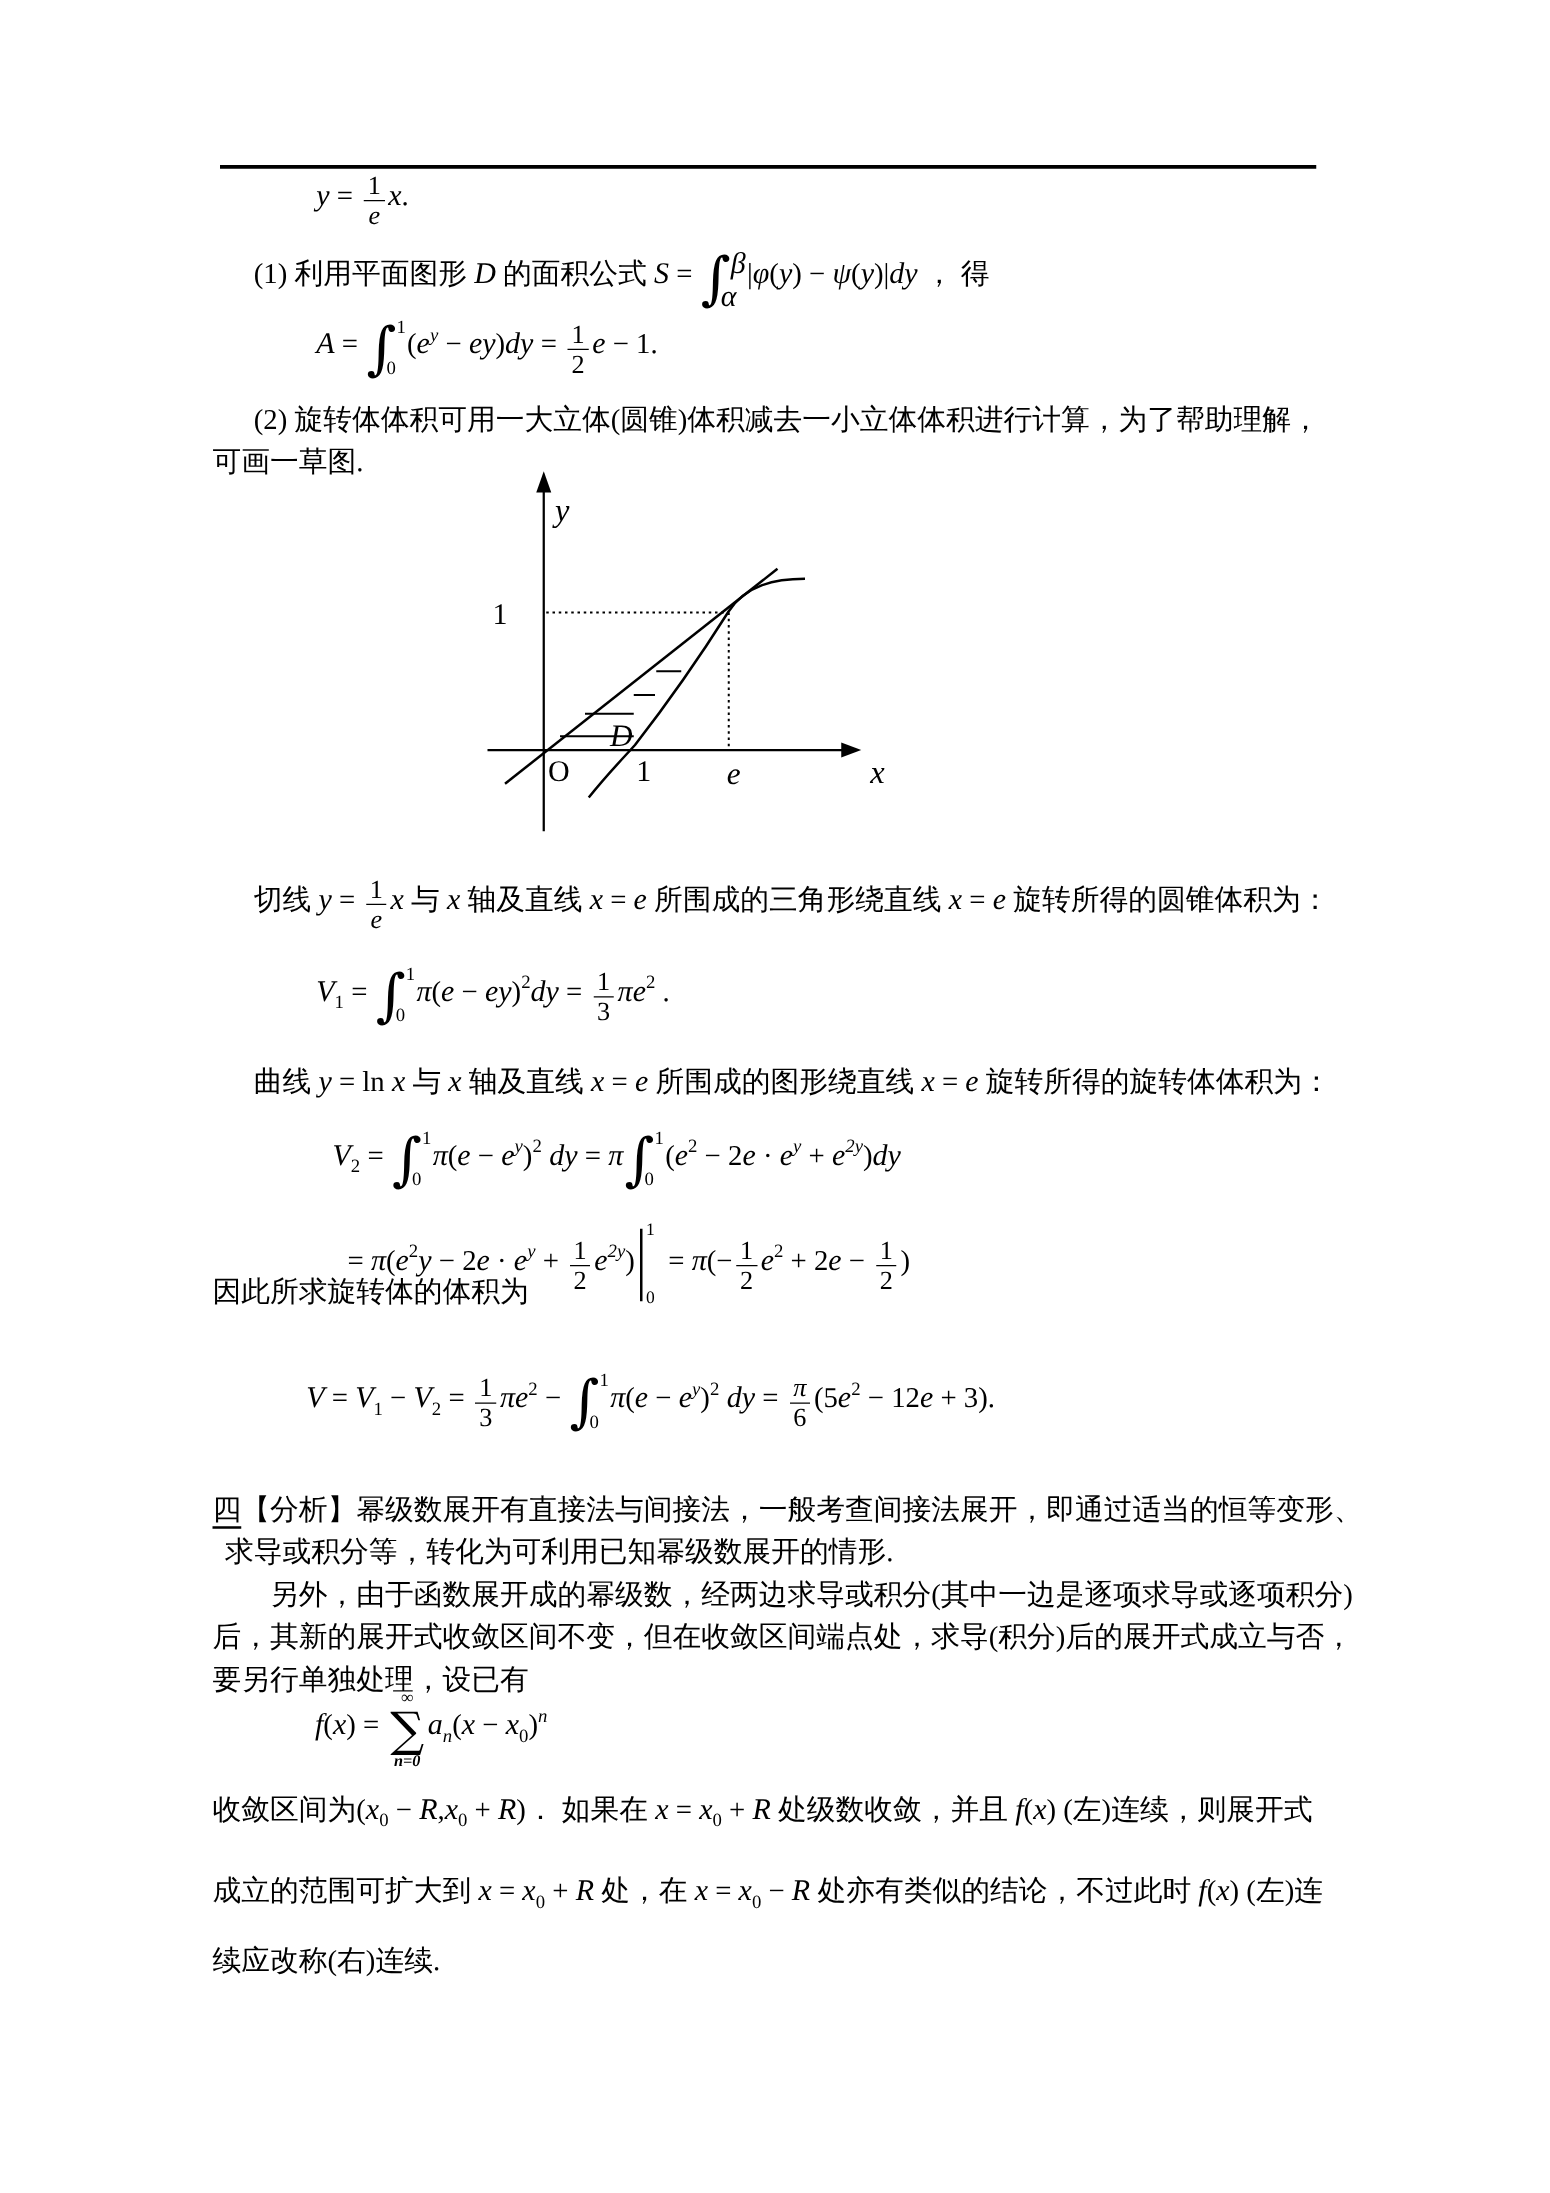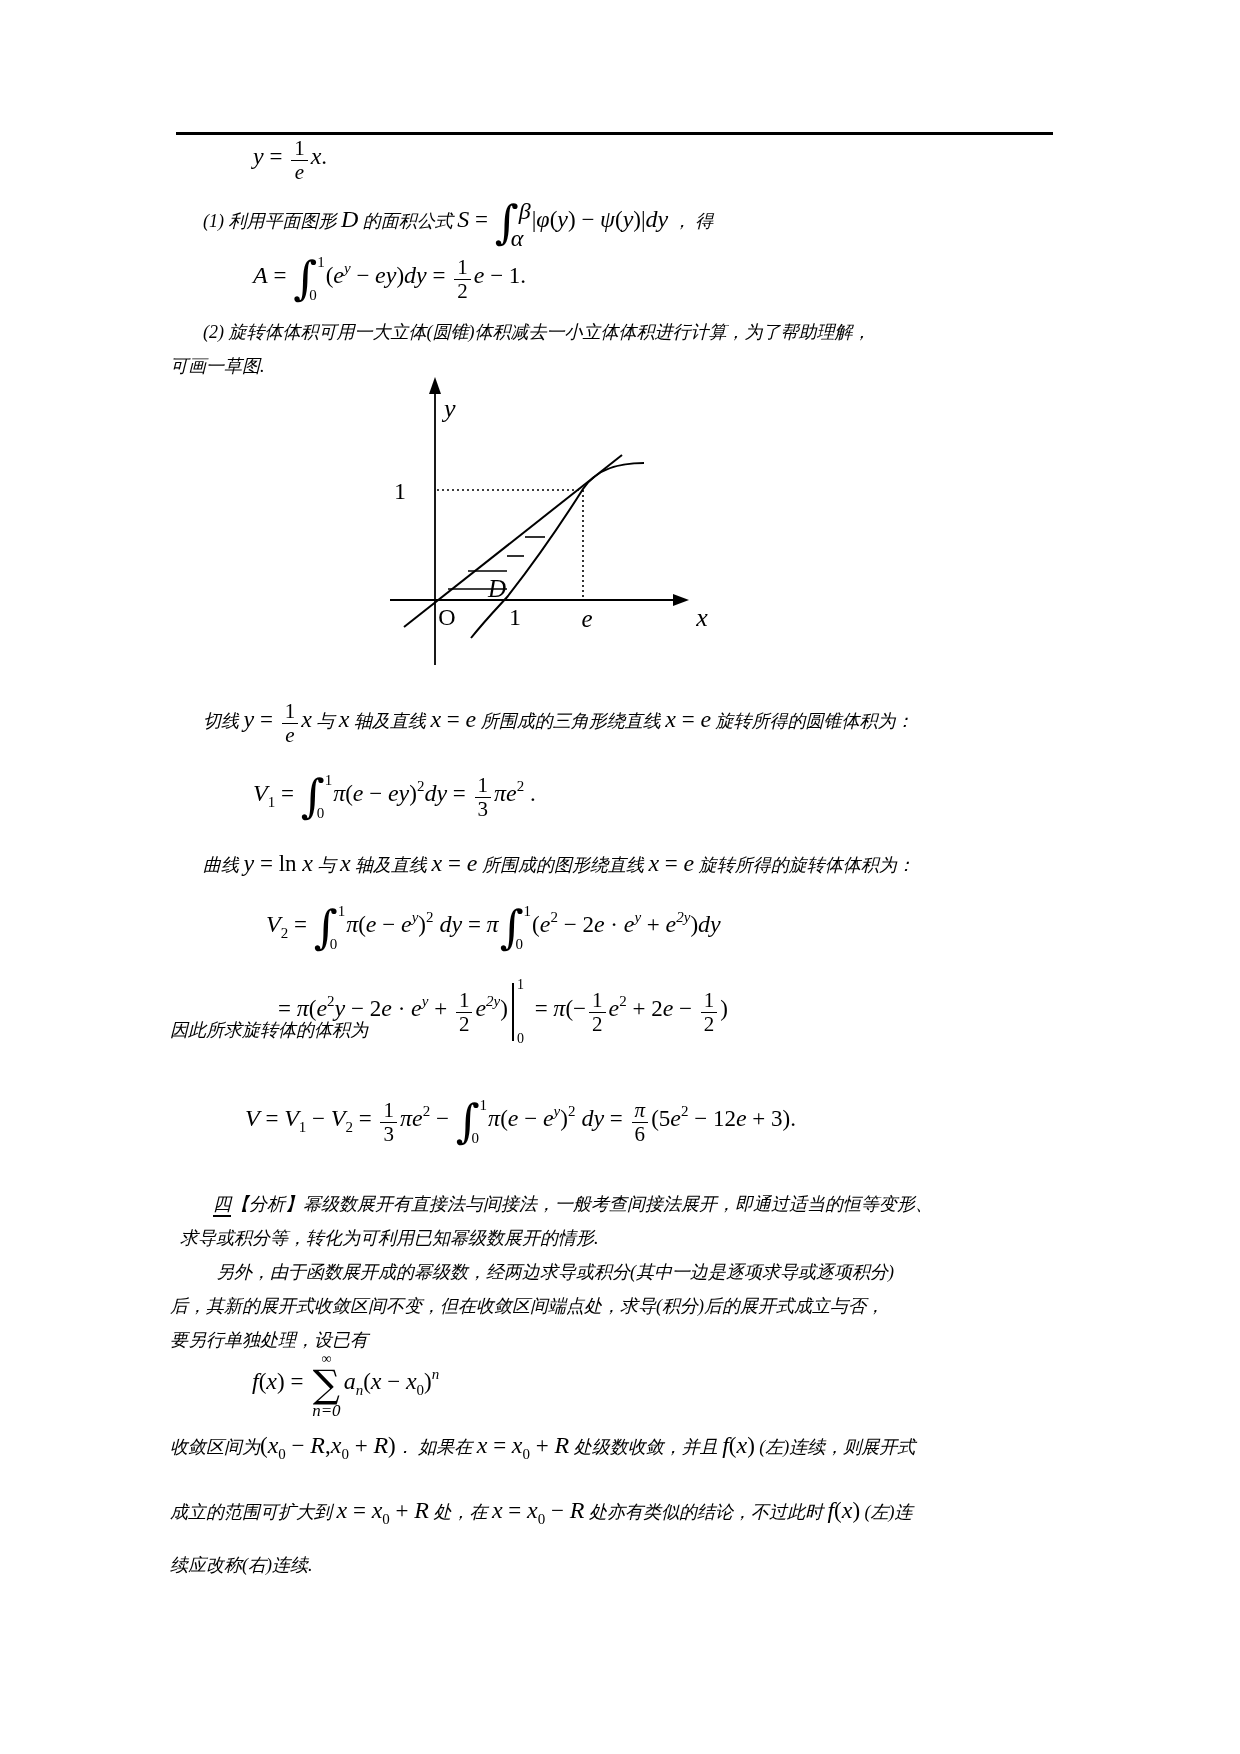--- a/index.html
+++ b/index.html
@@ -1,38 +1,38 @@
 <!DOCTYPE html>
 <html><head>
 <meta charset="utf-8">
 <style>
   html,body{margin:0;padding:0;background:#888;}
   .page{position:relative;width:1240px;height:1754px;background:#ffffff;color:#000;
         font-family:"Liberation Serif","DejaVu Serif",serif;overflow:hidden;}
   .abs{position:absolute;white-space:nowrap;}
-  .zh{font-size:18px;font-family:"Liberation Serif","DejaVu Serif",serif;font-style:italic;}
+  .zh{font-size:23px;font-family:"Liberation Serif","DejaVu Serif",serif;}
   .mi{font-style:italic;font-size:24px;font-family:"Liberation Serif","DejaVu Serif",serif;}
   .mr{font-size:23px;font-family:"Liberation Serif","DejaVu Serif",serif;}
   .und{border-bottom:2px solid #000;padding-bottom:1px;}
   .rule{position:absolute;background:#000;}
   
   .frac{display:inline-block;vertical-align:middle;text-align:center;line-height:1.08;margin:0 3px;}
   .fn{display:block;font-size:21px;padding:0 3px;border-bottom:1.6px solid #000;}
   .fd{display:block;font-size:21px;padding:0 3px;}
   
   .int{display:inline-flex;align-items:center;vertical-align:middle;margin:0 1px;}
   .ig{font-size:46px;line-height:.85;font-family:"DejaVu Serif","Liberation Serif",serif;}
   .ib{display:inline-flex;flex-direction:column;justify-content:space-between;height:50px;font-size:15px;margin-left:-3px;}
   .ih{margin-left:3px;}
   .il{margin-left:-5px;}
   
   .sum{display:inline-flex;flex-direction:column;align-items:center;vertical-align:middle;margin:0 3px;line-height:1;}
   .sh{font-size:14px;line-height:1;}
   .sg{font-size:38px;line-height:.95;font-family:"DejaVu Serif","Liberation Serif",serif;}
-  .sl{font-size:17px;font-style:italic;line-height:1;}
+  .sl{font-size:13px;font-style:italic;line-height:1;font-weight:bold;}
   
   .ebar{display:inline-block;position:relative;vertical-align:middle;height:58px;width:15px;border-left:2px solid #000;margin-left:4px;}
   .eh{position:absolute;left:3px;top:-6px;font-size:14px;}
   .el{position:absolute;left:3px;bottom:-6px;font-size:14px;}
   
   .msup{font-size:15px;vertical-align:10px;}
   .msub{font-size:15px;vertical-align:-6px;}
   svg text{font-family:"Liberation Serif","DejaVu Serif",serif;}
 </style>
 </head>
@@ -124,21 +124,21 @@
   <div class="abs zh" style="left:170px;top:1018px;text-align:right;">因此所求旋转体的体积为</div>
 
   <div class="abs" style="left:245px;top:1097px;"><span class="mi">V</span><span class="mr"> = </span><span class="mi">V</span><span class="msub">1</span><span class="mr"> − </span><span class="mi">V</span><span class="msub">2</span><span class="mr"> = </span><span class="frac"><span class="fn">1</span><span class="fd">3</span></span><span class="mi">πe</span><span class="msup">2</span><span class="mr"> − </span><span class="int">
         <span class="ig">∫</span>
         <span class="ib">
           <span class="ih">1</span>
           <span class="il">0</span>
         </span>
       </span><span class="mi">π</span><span class="mr">(</span><span class="mi">e</span><span class="mr"> − </span><span class="mi">e</span><span class="msup mi">y</span><span class="mr">)</span><span class="msup">2</span><span class="mi"> dy</span><span class="mr"> = </span><span class="frac"><span class="fn mi">π</span><span class="fd">6</span></span><span class="mr">(5</span><span class="mi">e</span><span class="msup">2</span><span class="mr"> − 12</span><span class="mi">e</span><span class="mr"> + 3).</span></div>
 
-  <div class="abs zh" style="left:170px;top:1192px;margin-left:43px;"><span class="zh und">四</span><span class="zh">【分析】幂级数展开有直接法与间接法，一般考查间接法展开，即通过适当的恒等变形、</span></div>
+  <div class="abs zh" style="left:170px;top:1192px;"><span class="zh und">四</span><span class="zh">【分析】幂级数展开有直接法与间接法，一般考查间接法展开，即通过适当的恒等变形、</span></div>
   <div class="abs zh" style="left:180px;top:1226px;">求导或积分等，转化为可利用已知幂级数展开的情形.</div>
   <div class="abs zh" style="left:216px;top:1260px;">另外，由于函数展开成的幂级数，经两边求导或积分(其中一边是逐项求导或逐项积分)</div>
   <div class="abs zh" style="left:170px;top:1294px;">后，其新的展开式收敛区间不变，但在收敛区间端点处，求导(积分)后的展开式成立与否，</div>
   <div class="abs zh" style="left:170px;top:1328px;">要另行单独处理，设已有</div>
 
   <div class="abs" style="left:252px;top:1352px;"><span class="mi">f</span><span class="mr">(</span><span class="mi">x</span><span class="mr">) = </span><span class="sum">
         <span class="sh">∞</span>
         <span class="sg">∑</span>
         <span class="sl">n=0</span>
       </span><span class="mi">a</span><span class="msub mi">n</span><span class="mr">(</span><span class="mi">x</span><span class="mr"> − </span><span class="mi">x</span><span class="msub">0</span><span class="mr">)</span><span class="msup mi">n</span></div>

